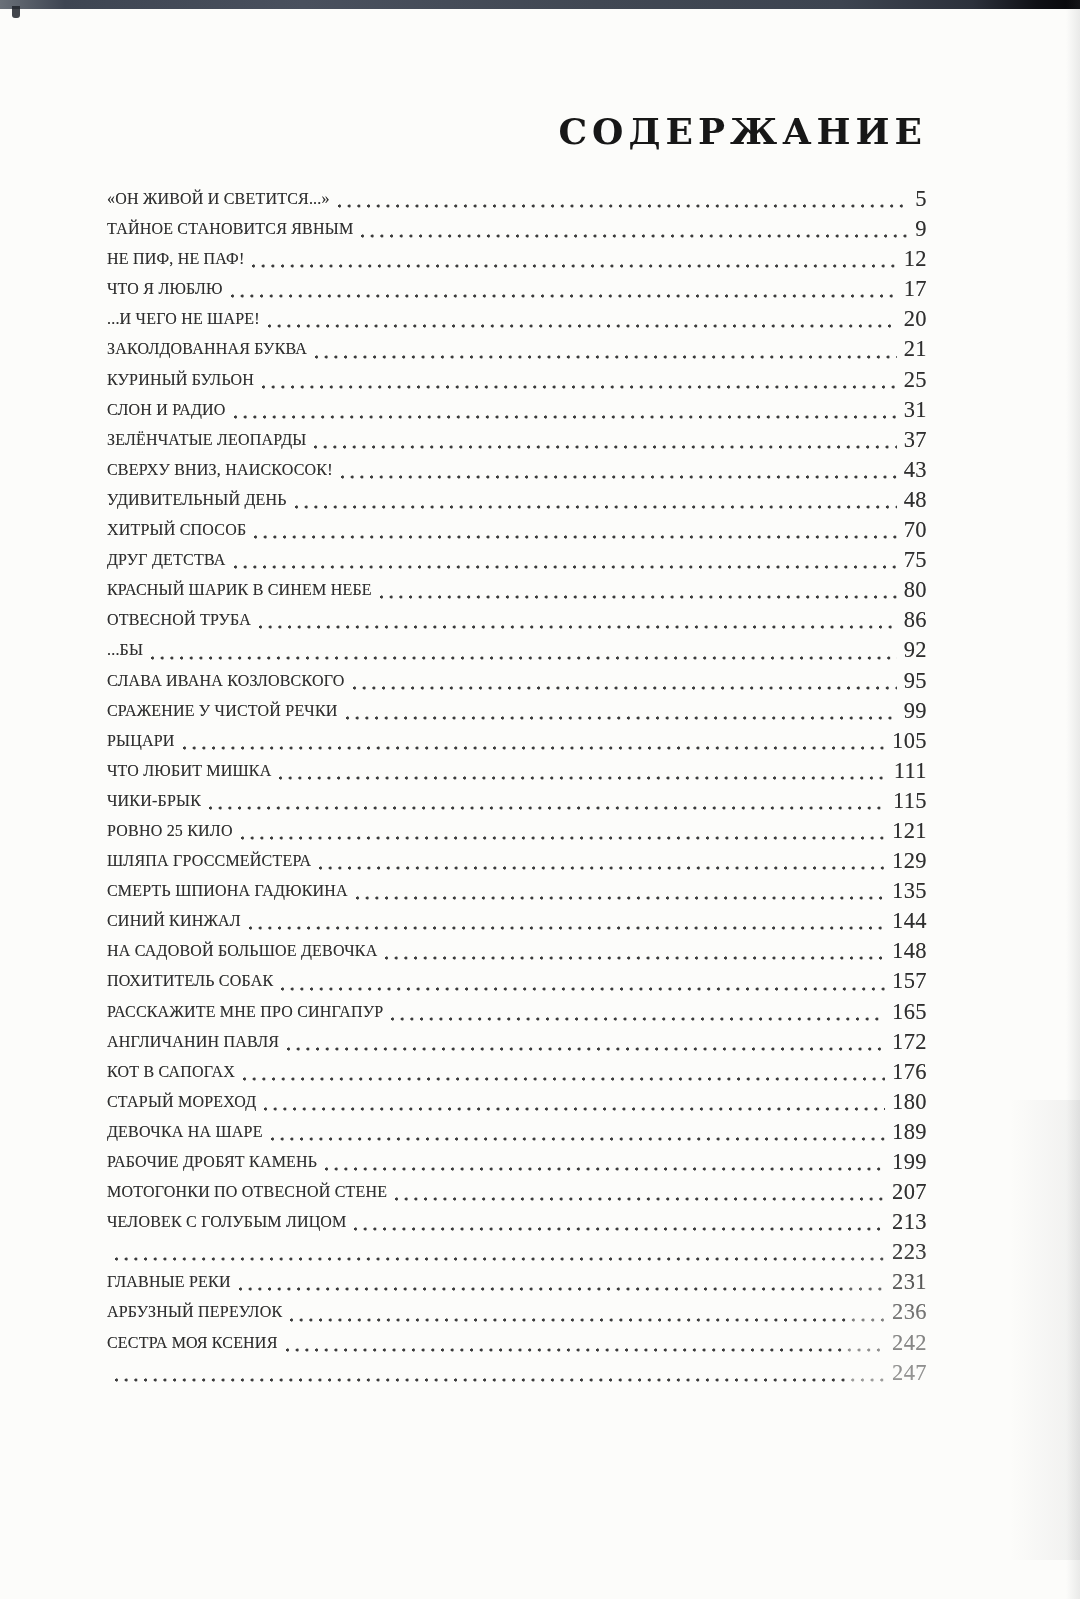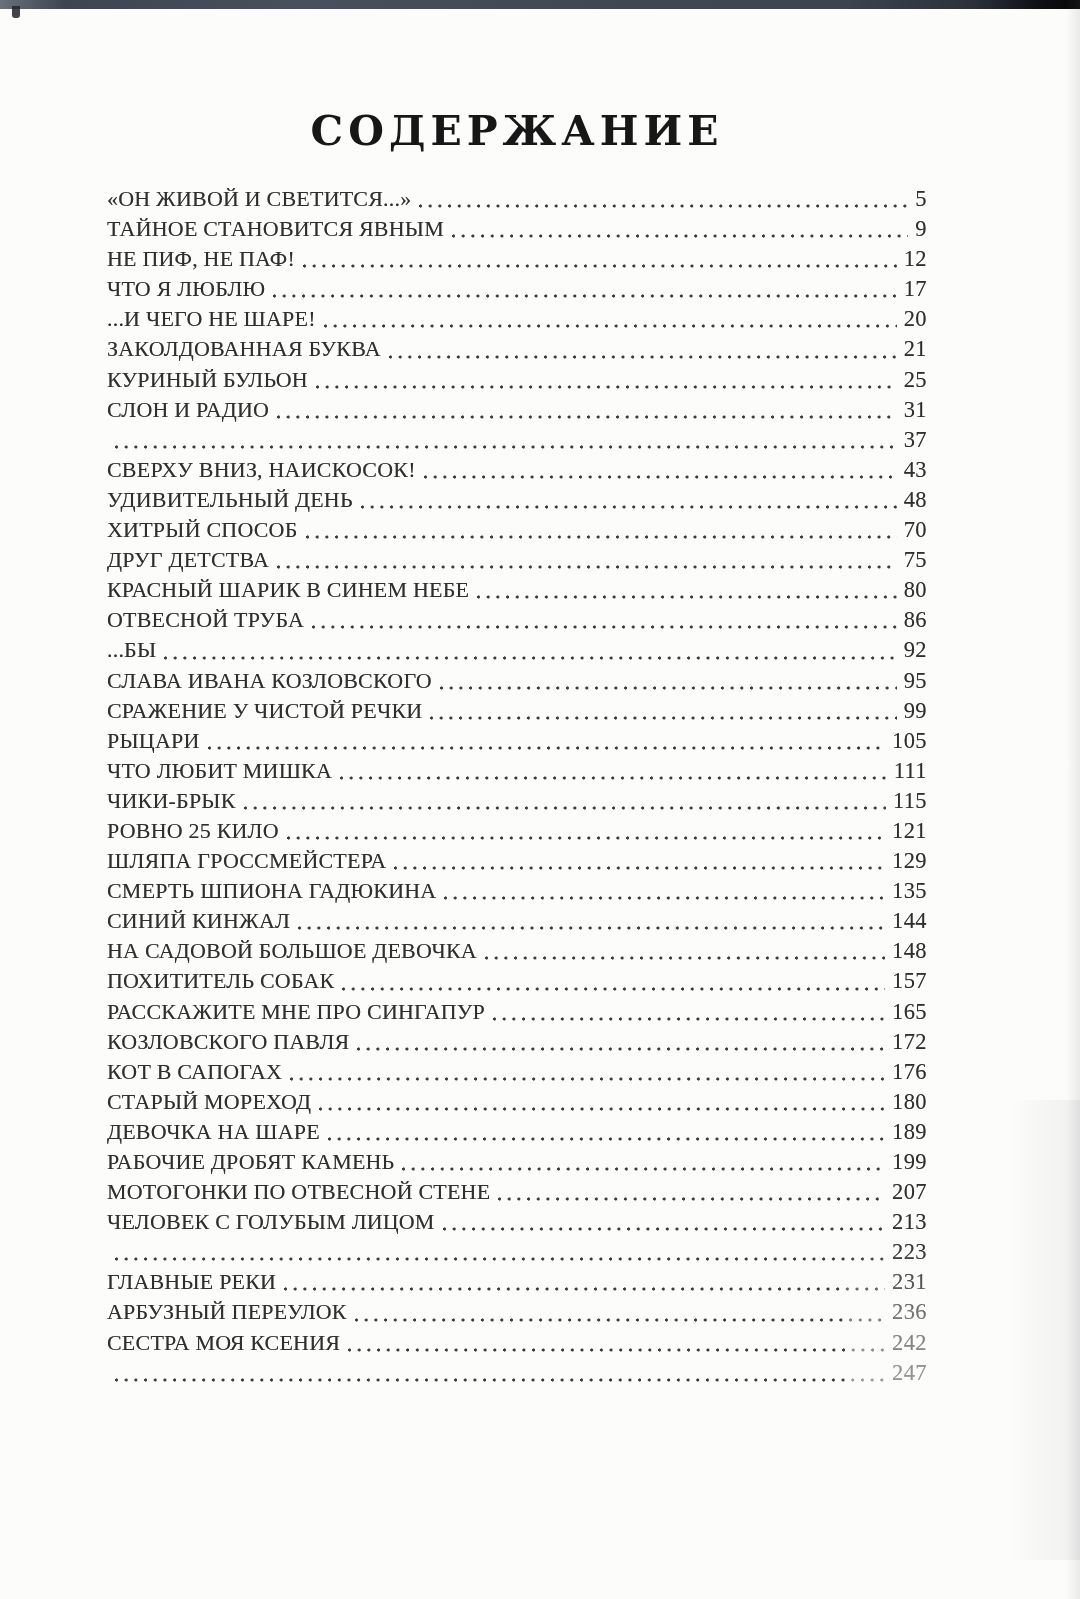--- a/index.html
+++ b/index.html
@@ -45,41 +45,41 @@
     position:absolute;left:846px;top:1238px;width:110px;height:190px;
     background:linear-gradient(to bottom,
       rgba(252,252,250,0) 0%,
       rgba(252,252,250,0.38) 45%,
       rgba(252,252,250,0.60) 100%);
     pointer-events:none;
   }
   
   .page-title{
     position:absolute;top:111px;left:107px;right:153px;
-    margin:0;text-align:center;
+    margin:0;text-align:right;
     font-family:"DejaVu Serif","Liberation Serif",serif;
     font-weight:700;
-    font-size:41px;line-height:40px;
+    font-size:36px;line-height:40px;
     letter-spacing:5px;
     color:var(--title-ink);
   }
   
   .toc{
     position:absolute;top:184px;left:0;right:0;
     padding:0 153px 0 107px;
   }
   .toc-row{
     display:flex;
     height:30.1px;
     color:var(--ink);
   }
   .toc-row > span{line-height:30.1px;}
   .entry-title{
     white-space:nowrap;
-    font-size:22px;
+    font-size:16px;
     letter-spacing:0.2px;
     text-shadow:0 0 0.5px rgba(47,47,47,0.45);
   }
   .dot-leader{
     flex:1 1 auto;
     align-self:stretch;
     margin-left:8px;
     margin-right:7px;
     background-image:radial-gradient(circle at 1.6px 2px, var(--dot) 1.35px, rgba(0,0,0,0) 1.8px);
     background-size:9.7px 4px;
@@ -138,20 +138,21 @@
     <span class="entry-title">КУРИНЫЙ БУЛЬОН</span>
     <span class="dot-leader"></span>
     <span class="entry-page">25</span>
   </div>
       <div class="toc-row">
     <span class="entry-title">СЛОН И РАДИО</span>
     <span class="dot-leader"></span>
     <span class="entry-page">31</span>
   </div>
       <div class="toc-row">
+    <span class="entry-title">ЗЕЛЁНЧАТЫЕ ЛЕОПАРДЫ</span>
     <span class="dot-leader"></span>
     <span class="entry-page">37</span>
   </div>
       <div class="toc-row">
     <span class="entry-title">СВЕРХУ ВНИЗ, НАИСКОСОК!</span>
     <span class="dot-leader"></span>
     <span class="entry-page">43</span>
   </div>
       <div class="toc-row">
     <span class="entry-title">УДИВИТЕЛЬНЫЙ ДЕНЬ</span>
@@ -237,21 +238,21 @@
     <span class="entry-title">ПОХИТИТЕЛЬ СОБАК</span>
     <span class="dot-leader"></span>
     <span class="entry-page">157</span>
   </div>
       <div class="toc-row">
     <span class="entry-title">РАССКАЖИТЕ МНЕ ПРО СИНГАПУР</span>
     <span class="dot-leader"></span>
     <span class="entry-page">165</span>
   </div>
       <div class="toc-row">
-    <span class="entry-title">КОЗЛОВСКОГО ПАВЛЯ</span>
+    <span class="entry-title">АНГЛИЧАНИН ПАВЛЯ</span>
     <span class="dot-leader"></span>
     <span class="entry-page">172</span>
   </div>
       <div class="toc-row">
     <span class="entry-title">КОТ В САПОГАХ</span>
     <span class="dot-leader"></span>
     <span class="entry-page">176</span>
   </div>
       <div class="toc-row">
     <span class="entry-title">СТАРЫЙ МОРЕХОД</span>

